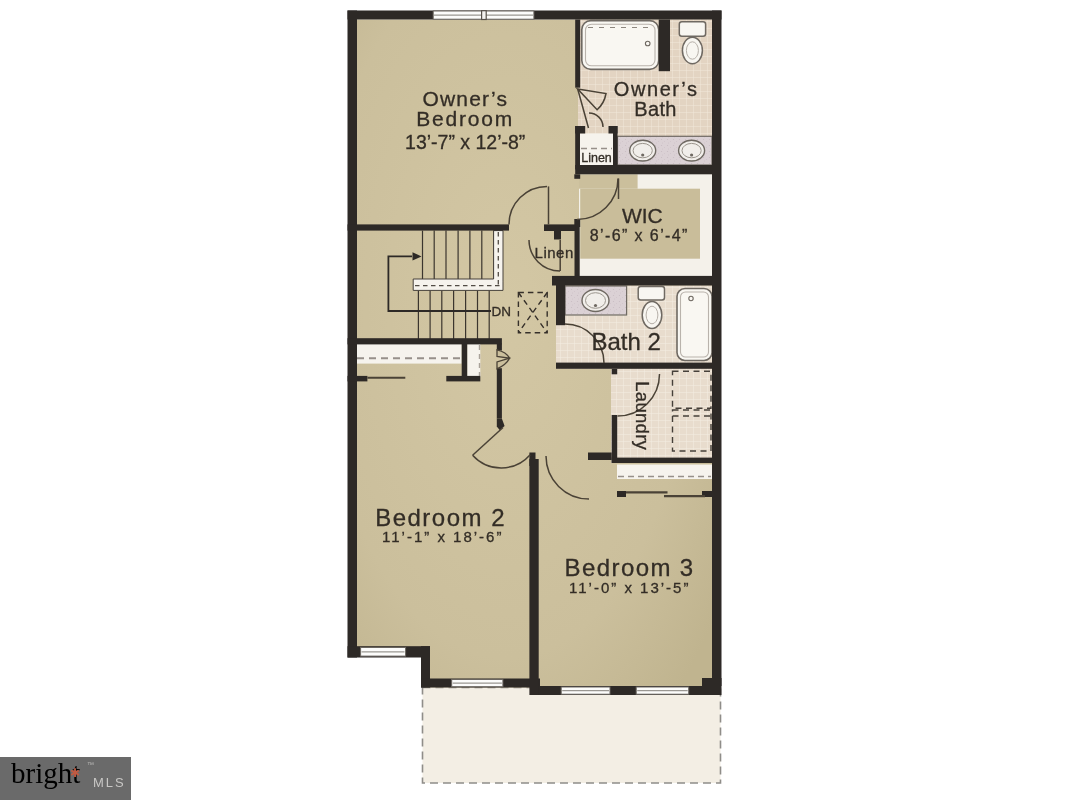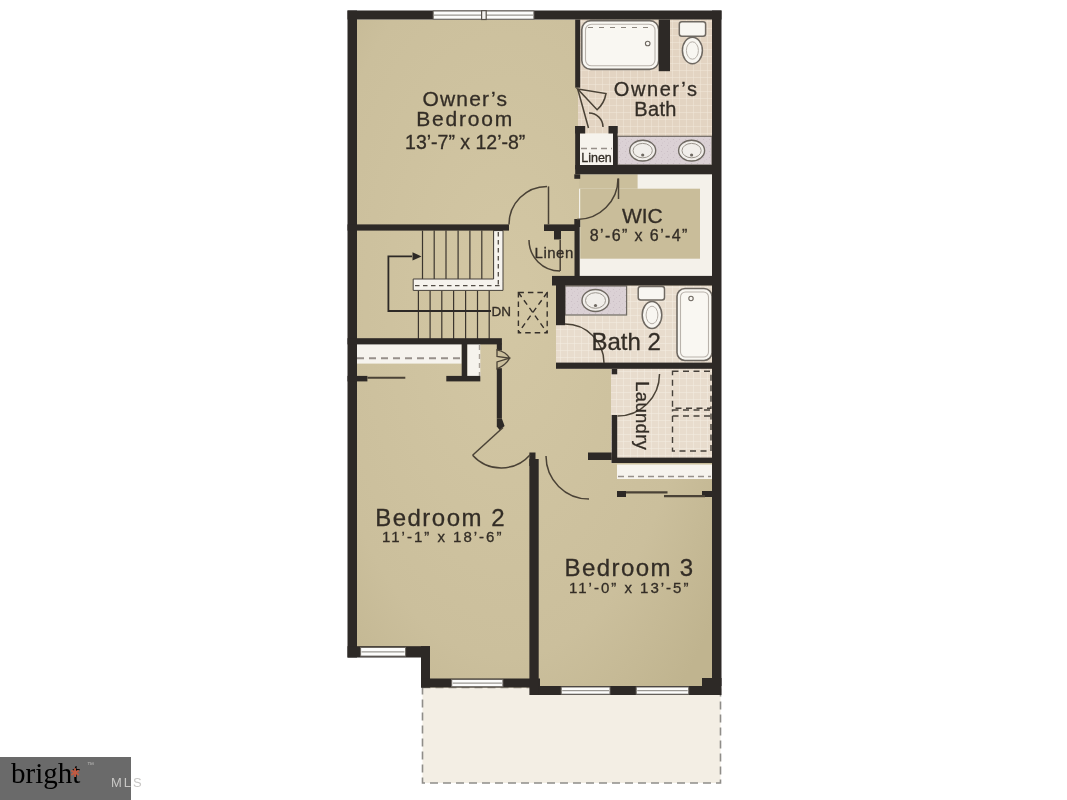--- a/index.html
+++ b/index.html
@@ -2,21 +2,21 @@
 <html><head>
 <meta charset="utf-8">
 <style>
 html,body{margin:0;padding:0;background:#ffffff;width:1067px;height:800px;overflow:hidden;
 font-family:"Liberation Sans",sans-serif;}
 #plan{position:absolute;left:0;top:0;}
 #logo{position:absolute;left:0;top:757px;width:131px;height:43px;background:#6a6a6a;}
 #logo .b{position:absolute;left:11px;top:0;color:#000000;font-family:"Liberation Serif",serif;font-size:29px;}
 #logo .star{position:absolute;left:70px;top:9px;color:#c05a42;font-size:12px;font-family:"Liberation Sans",sans-serif;}
 #logo .tm{position:absolute;left:87px;top:4px;color:#b9b8b6;font-size:7px;}
-#logo .mls{position:absolute;left:93px;top:18px;color:#c8c7c5;font-size:13px;letter-spacing:2px;margin-left:18px;}
+#logo .mls{position:absolute;left:93px;top:18px;color:#c8c7c5;font-size:13px;letter-spacing:2px;}
 </style>
 </head>
 <body>
 
 <svg id="plan" width="1067" height="800" viewBox="0 0 1067 800">
 <defs>
 <radialGradient id="floorg" cx="0.42" cy="0.42" r="0.75">
 <stop offset="0" stop-color="#d3c7a4"></stop>
 <stop offset="0.7" stop-color="#cbbf9c"></stop>
 <stop offset="1" stop-color="#c0b48f"></stop>

